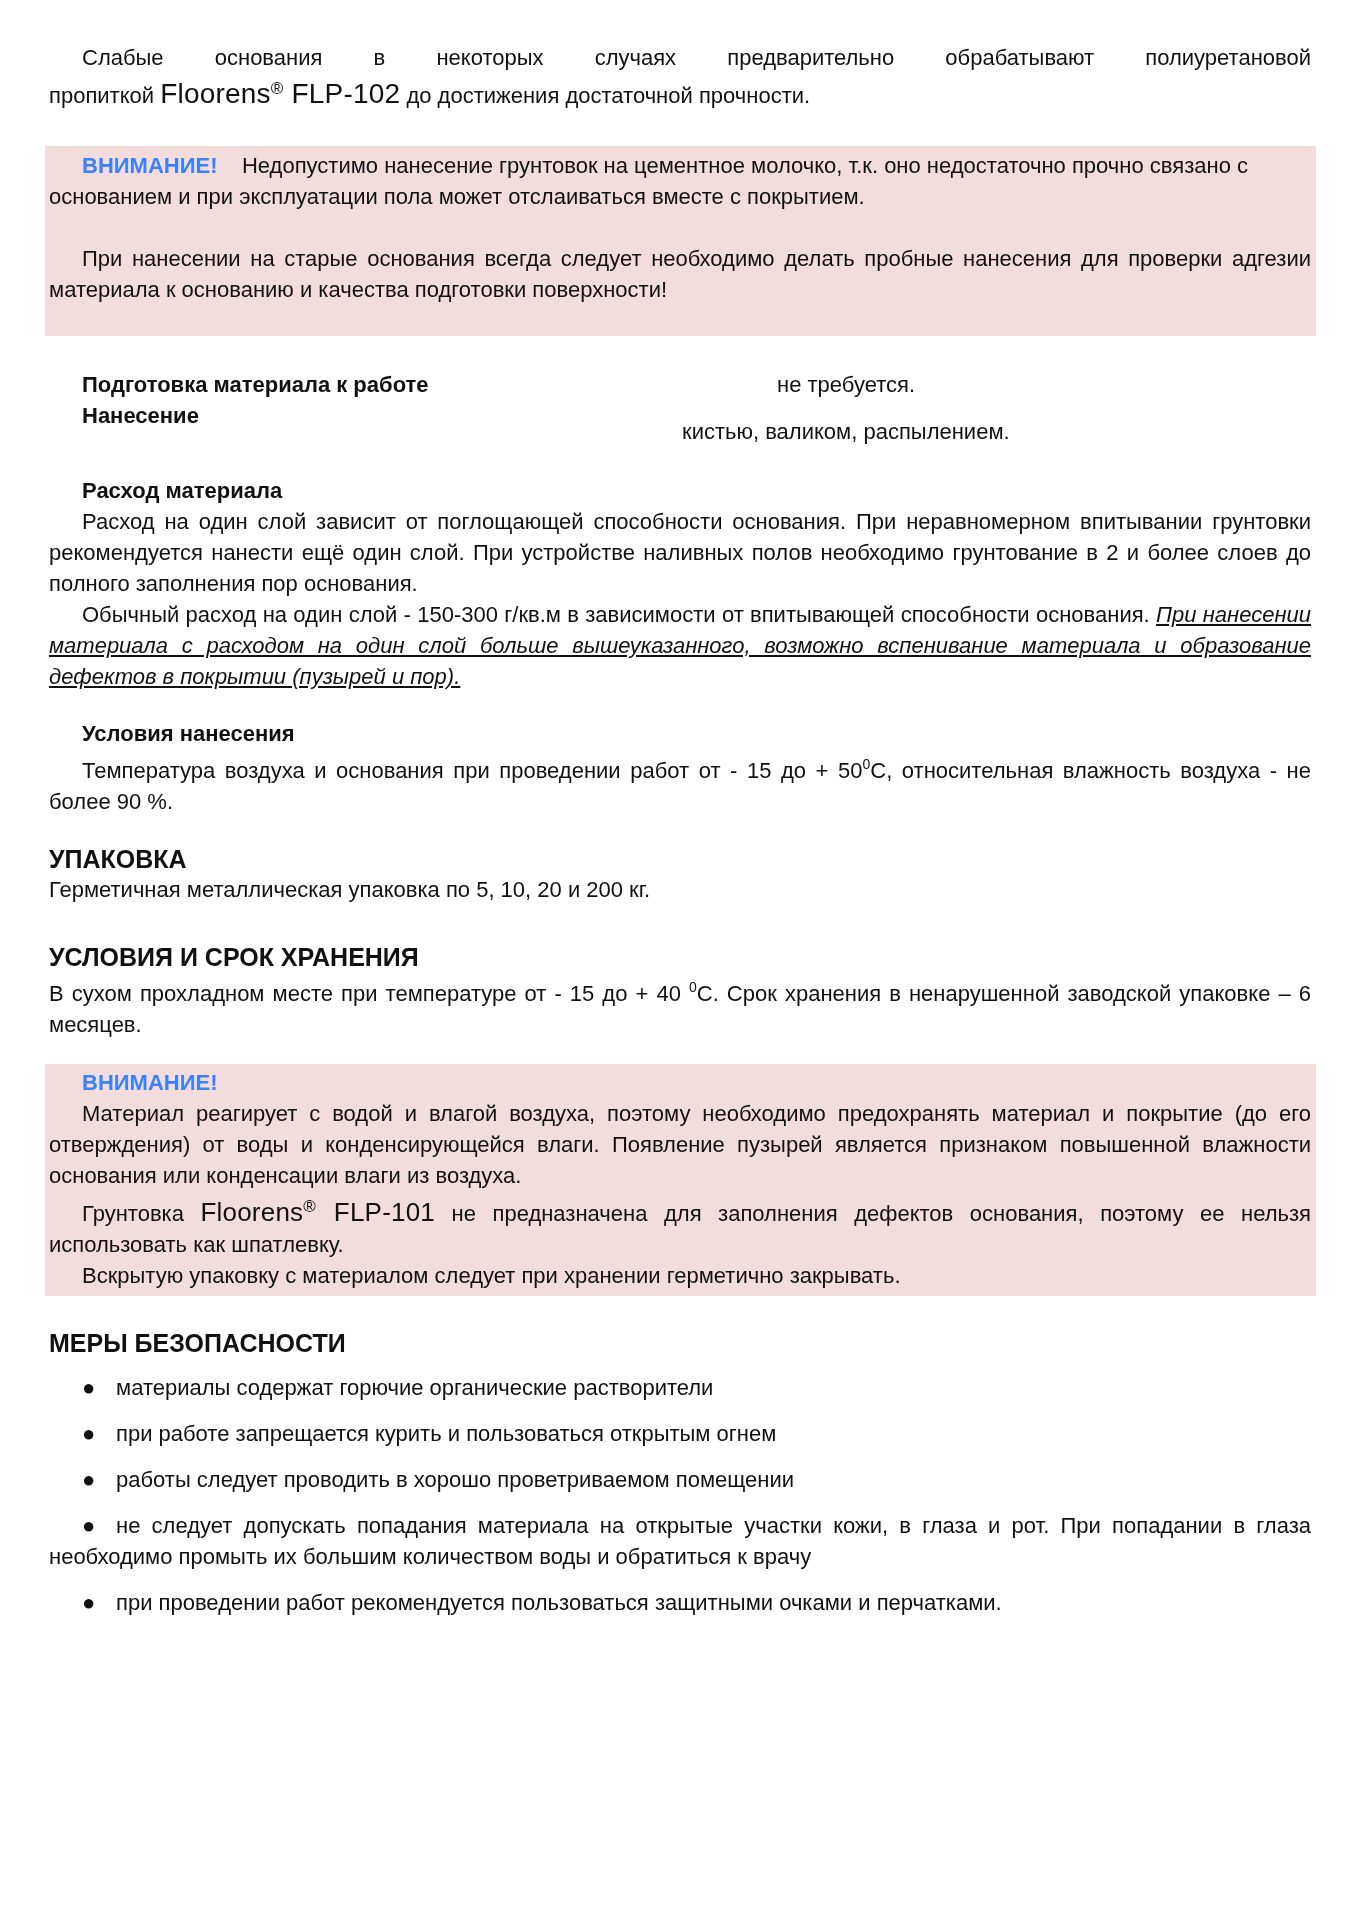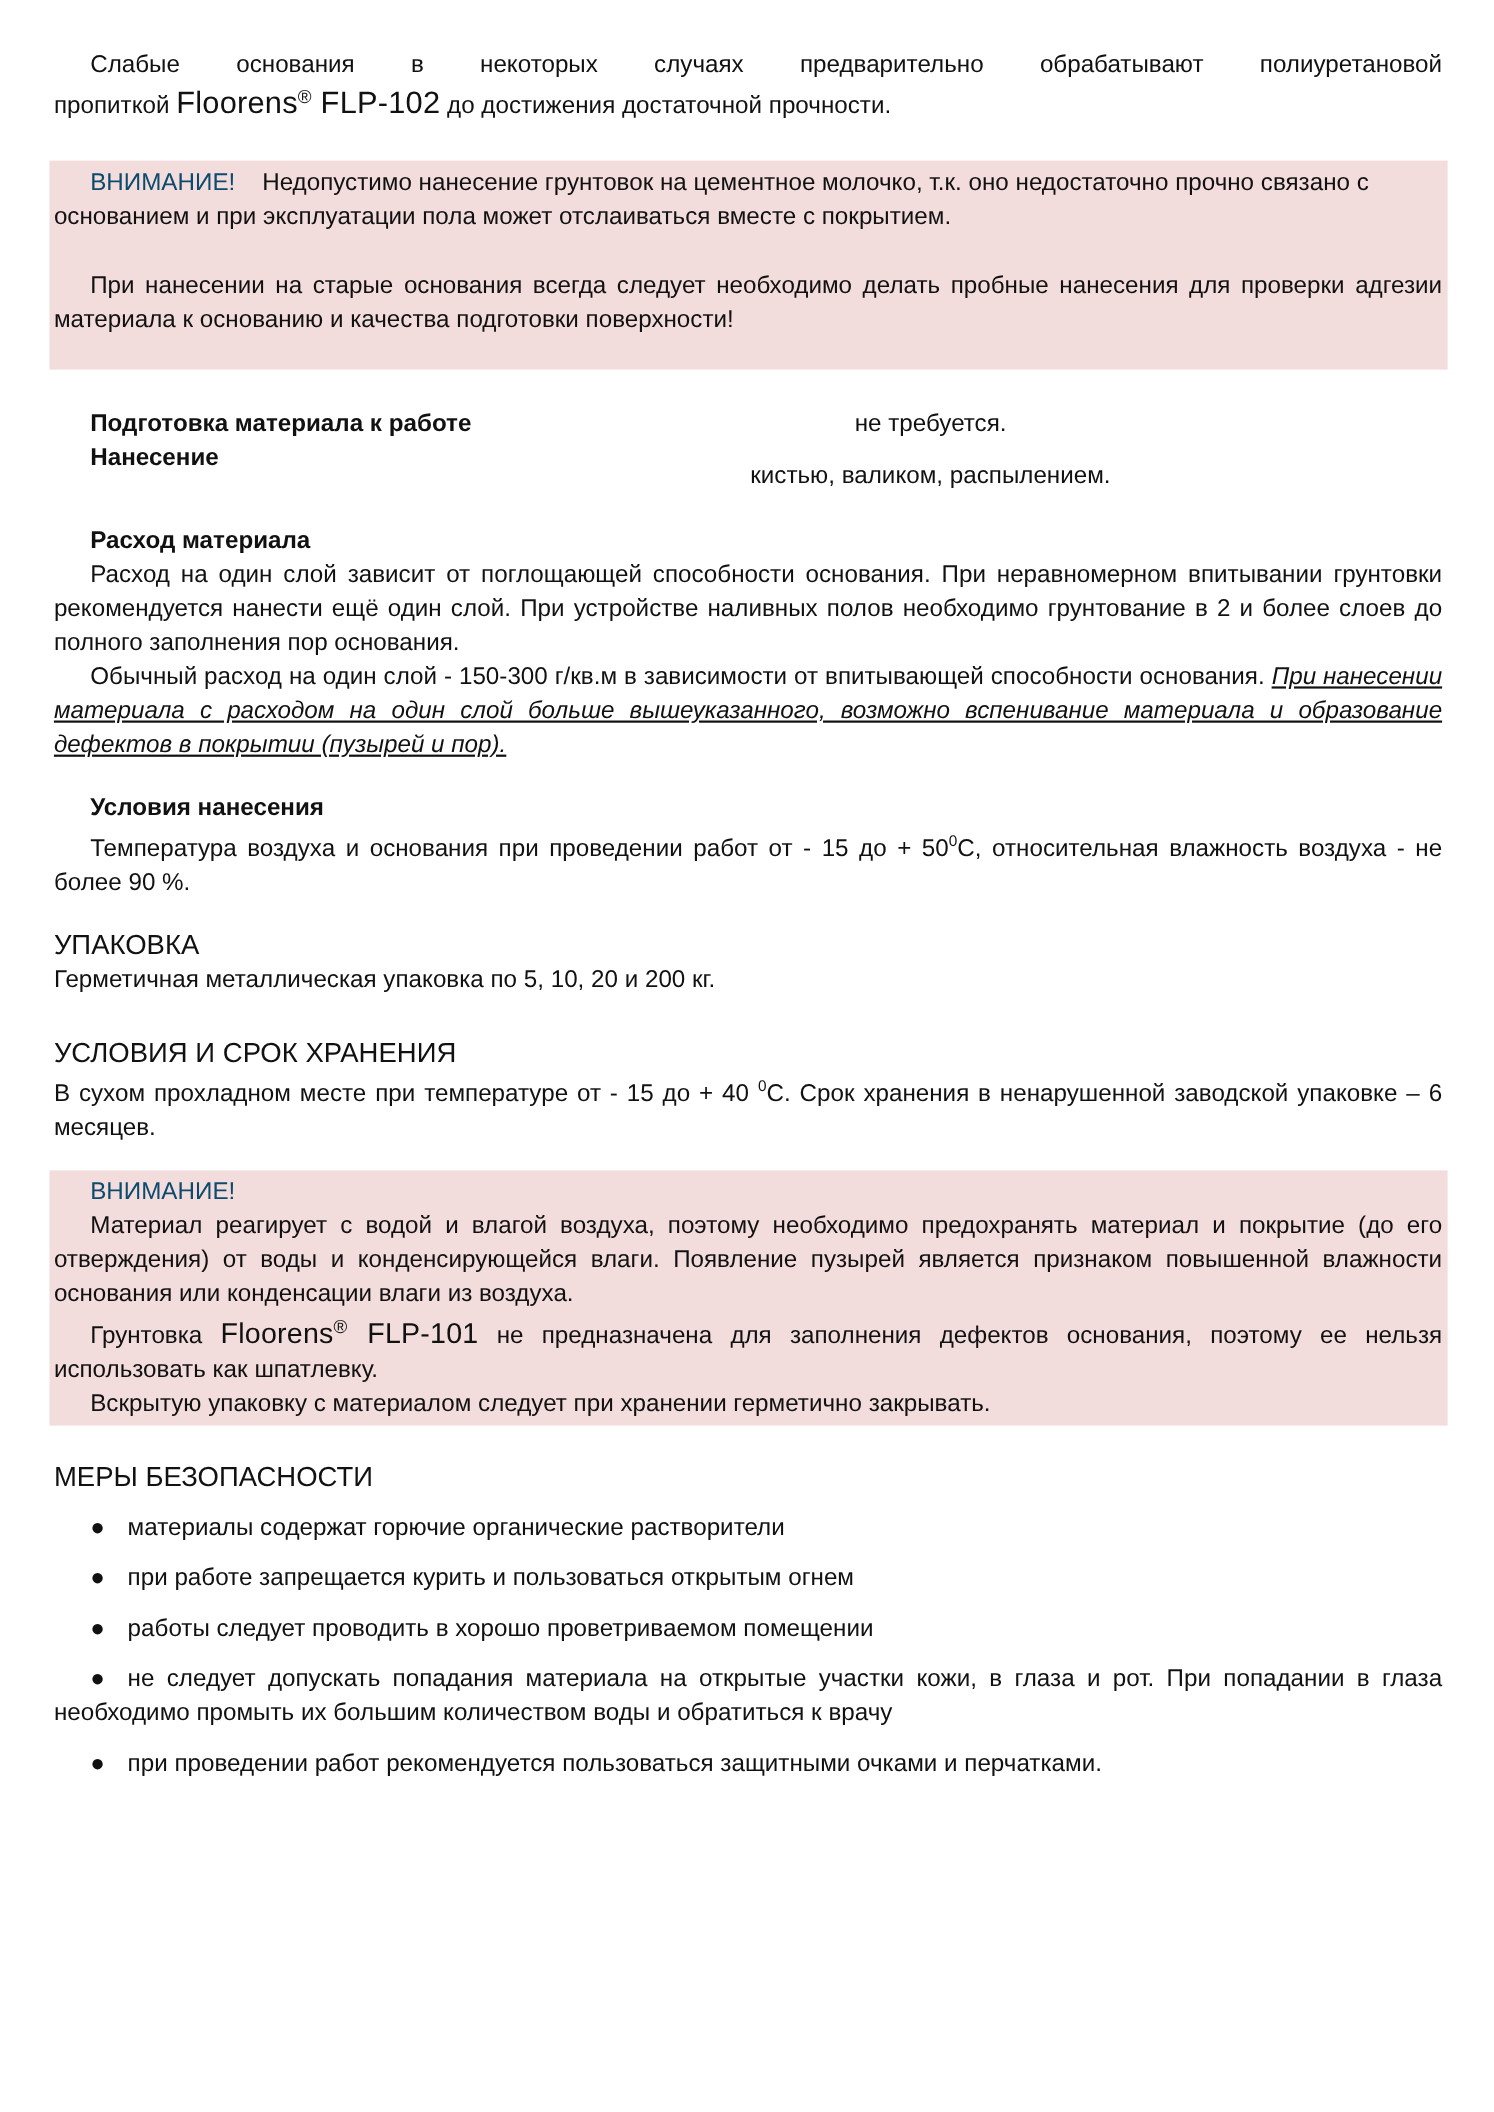--- a/index.html
+++ b/index.html
@@ -5,23 +5,23 @@
   html, body { margin: 0; padding: 0; background: #ffffff; }
   body { width: 1358px; height: 1920px; position: relative; overflow: hidden;
          font-family: "Liberation Sans", sans-serif; color: #111; font-size: 22px; }
   .page { position: absolute; left: 0; top: 0; width: 1358px; height: 1388px; }
   .col { position: absolute; left: 49px; width: 1262px; }
   .p { line-height: 31px; margin: 0; text-align: justify; }
   .ind { text-indent: 33px; }
   .brand { font-weight: normal; font-size: 28px; letter-spacing: 0.2px; }
   .brand sup { font-size: 17px; vertical-align: 9px; }
   .warn-box { position: absolute; left: 45px; width: 1271px; background: #f2dcdc; }
-  .warn { color: #0c4a6e; font-weight: normal; }
+  .warn { color: #3b82f6; font-weight: bold; }
   .bold { font-weight: bold; }
-  .h2 { font-weight: normal; font-size: 25px; line-height: 30px; margin: 0; }
+  .h2 { font-weight: bold; font-size: 25px; line-height: 30px; margin: 0; }
   .uline { font-style: italic; text-decoration: underline; }
   .kv { position: absolute; }
   .bullet { line-height: 31px; margin: 0; text-align: justify; }
   .bullet .dot { display: inline-block; width: 34px; text-indent: 0; }
   sup.deg { font-size: 14px; vertical-align: 9px; }
 </style>
 </head>
 <body>
 
 <div class="page">

